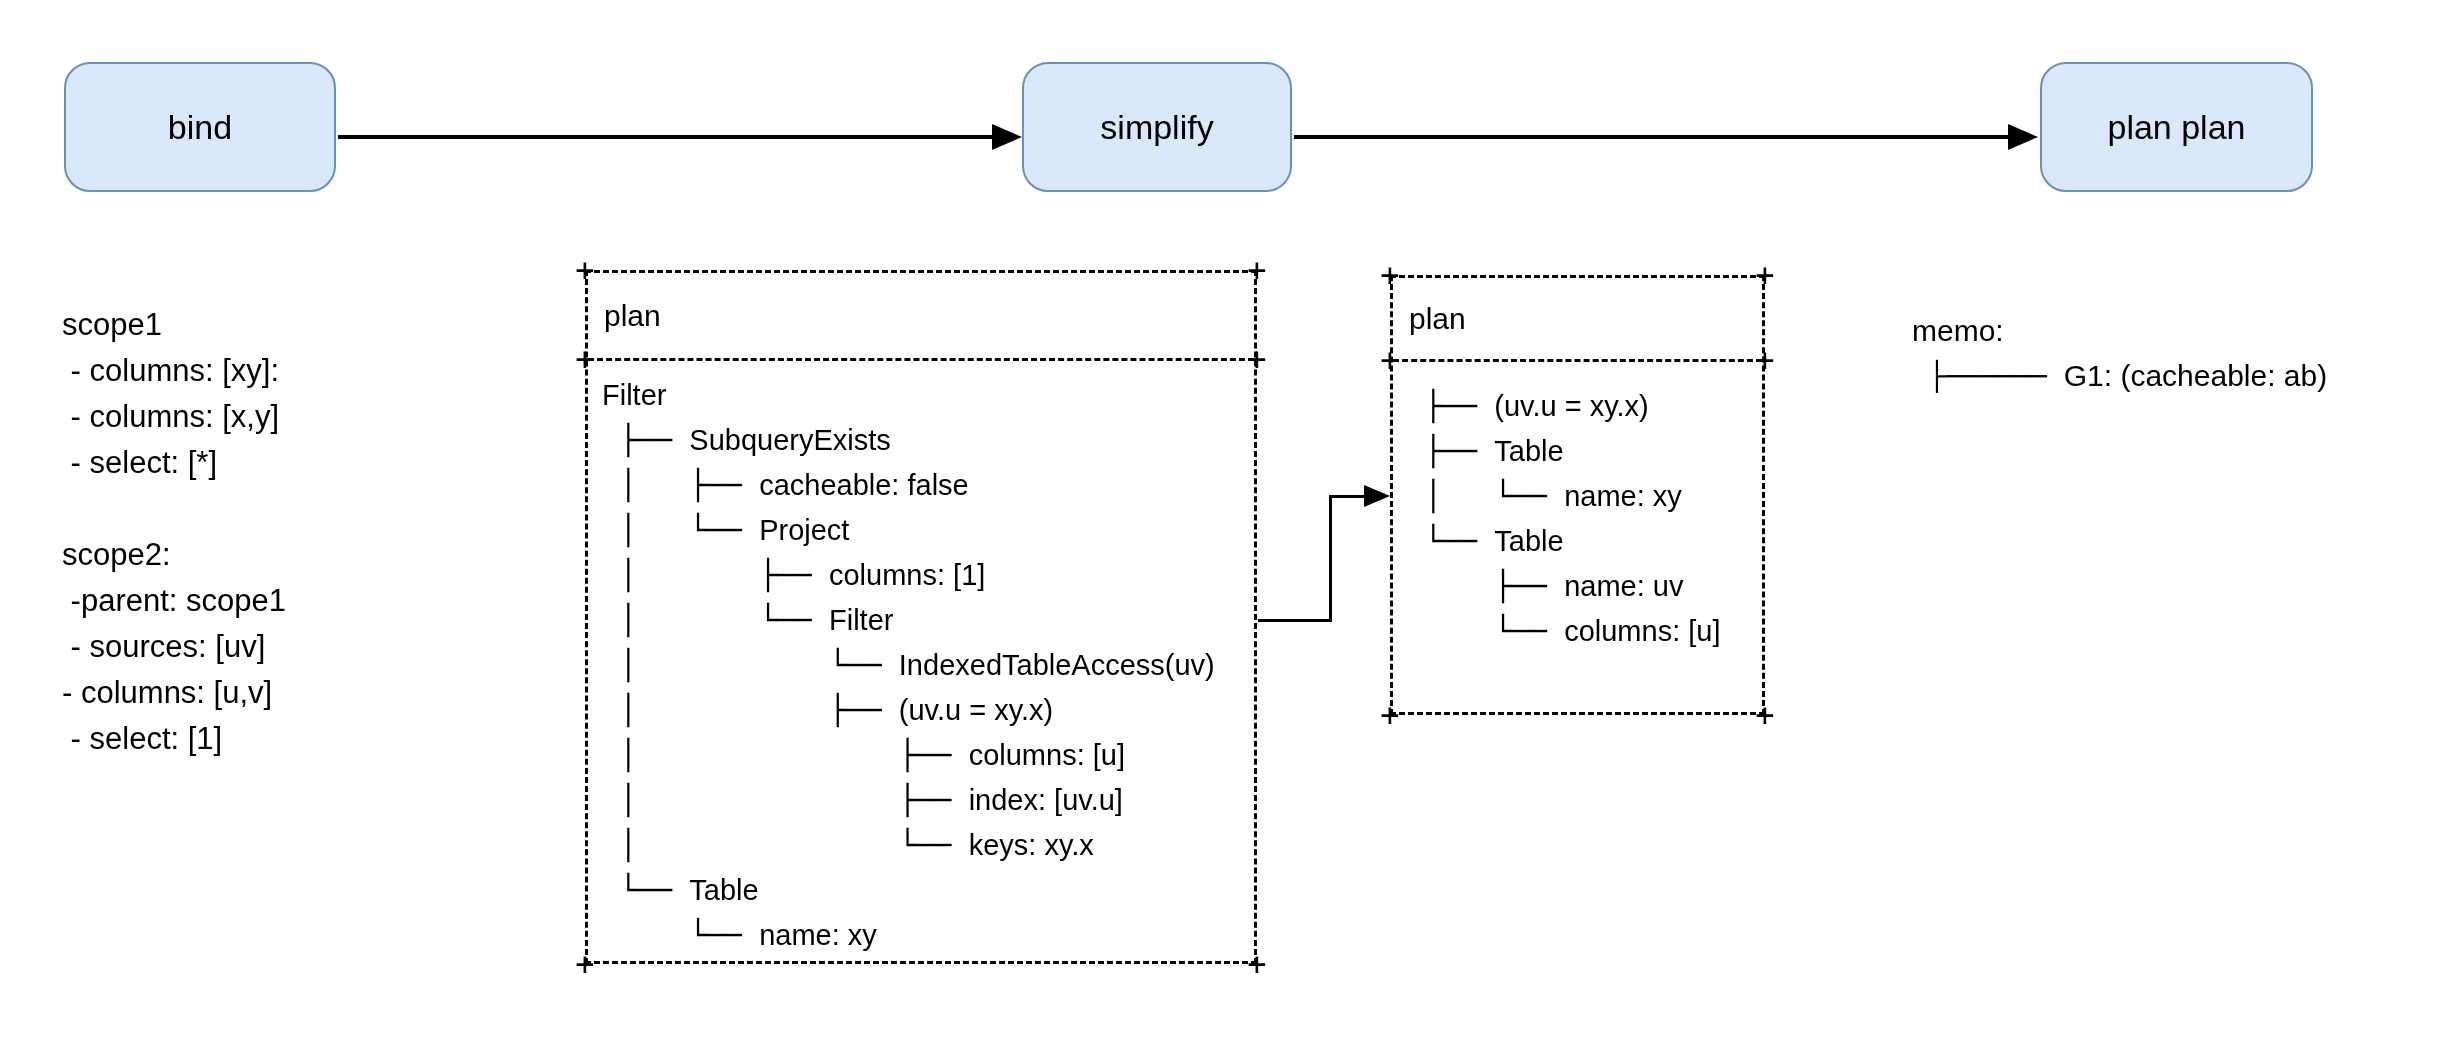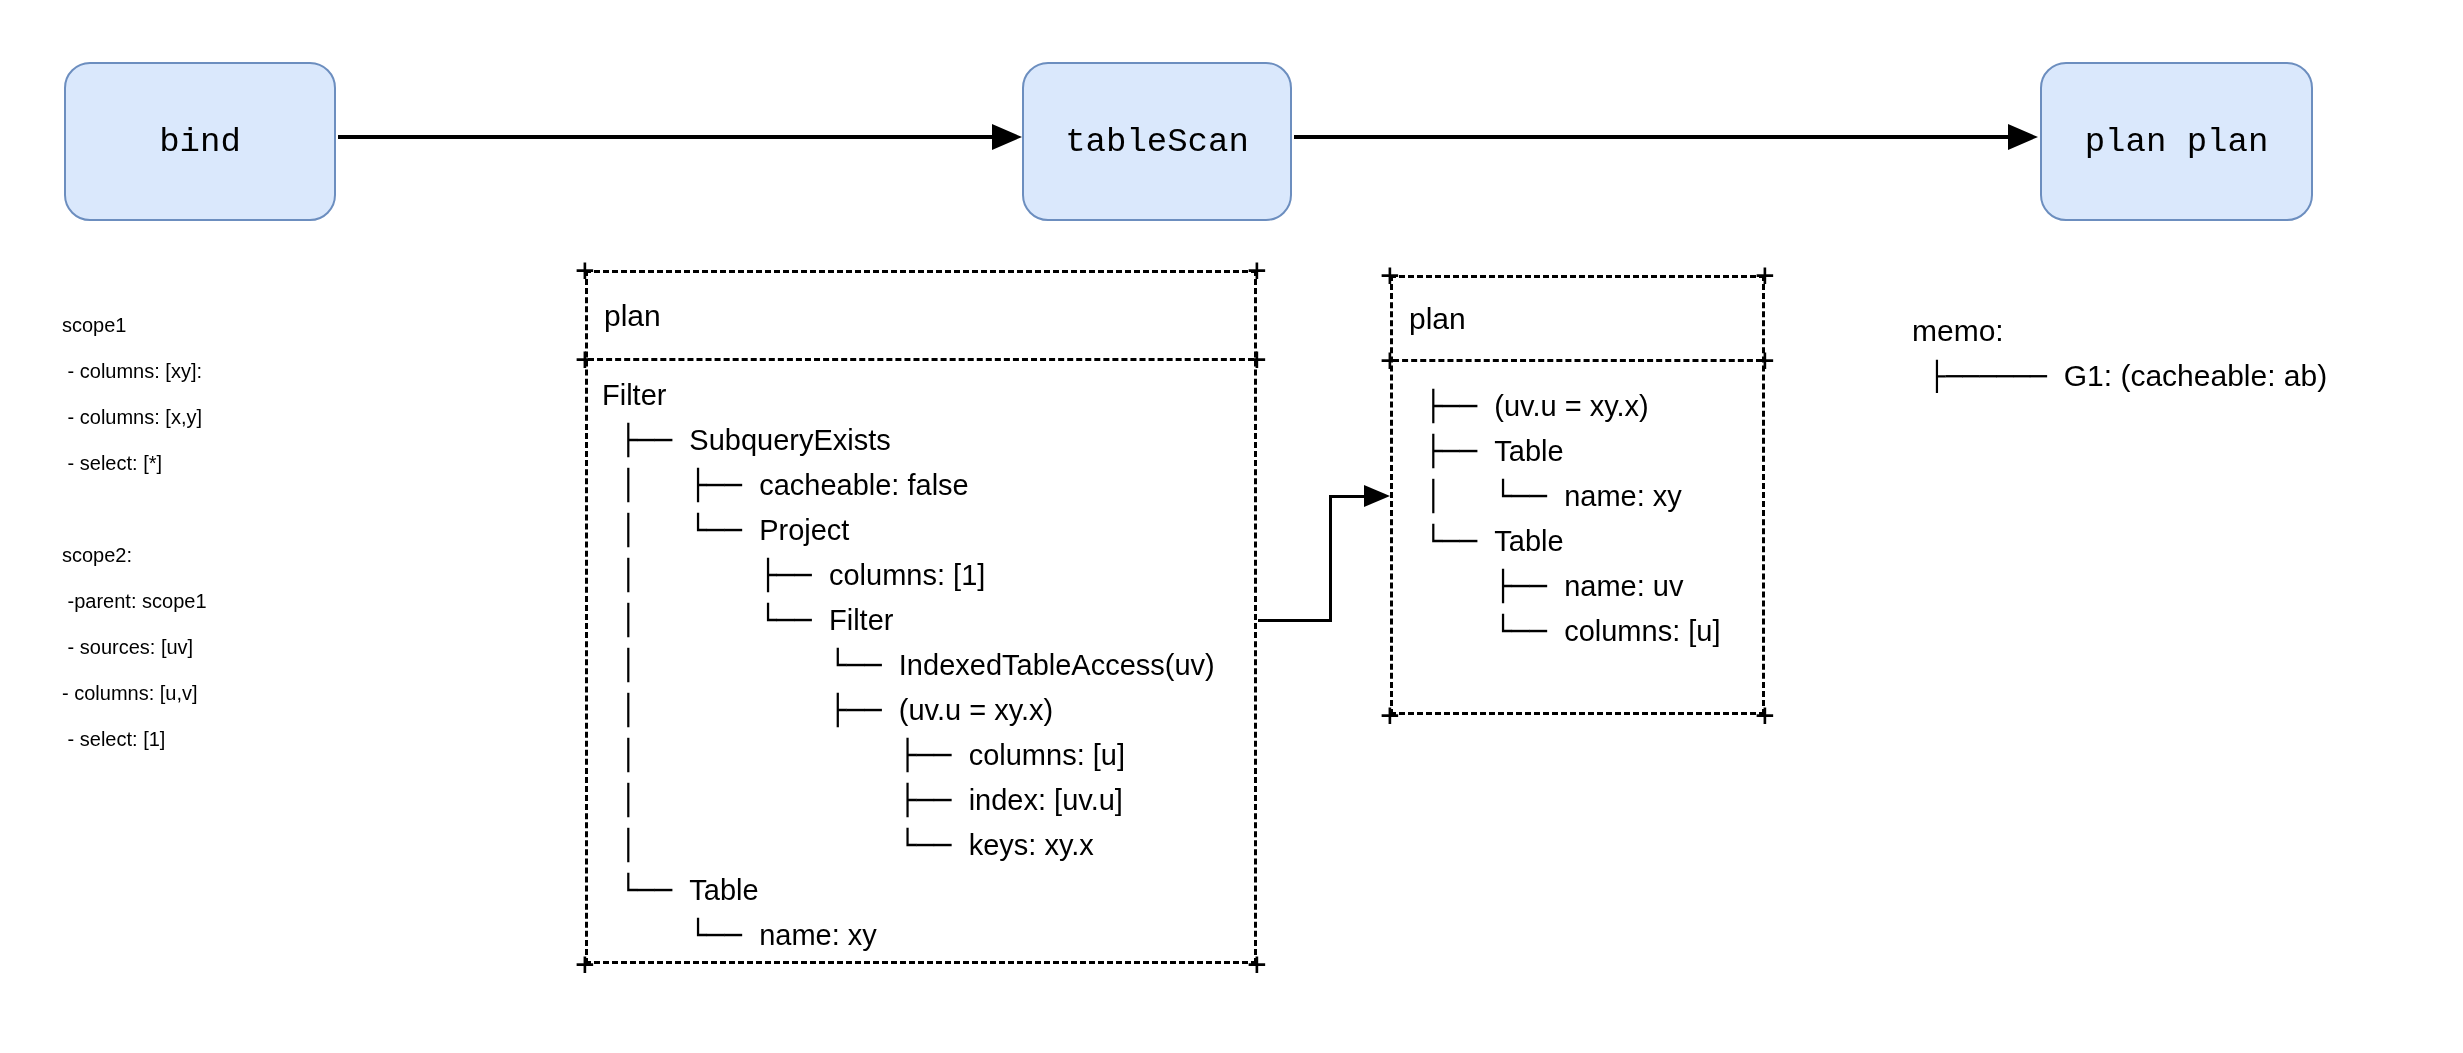--- a/index.html
+++ b/index.html
@@ -11,30 +11,29 @@
     overflow: hidden;
     font-family: "Liberation Sans", sans-serif;
     color: #000;
   }
   .canvas { position: relative; width: 2463px; height: 1053px; }
 
   
   .node {
     position: absolute;
     top: 62px;
-    height: 159px;
+    height: 130px;
     background: var(--node-fill, #dae8fc);
     border: 2.5px solid var(--node-border, #6c8ebf);
     border-radius: 26px;
     display: flex;
     align-items: center;
     justify-content: center;
     font-size: 34px;
     box-sizing: border-box;
-    font-family: Liberation Mono, monospace;
   }
   #node-bind     { left: 64px;   width: 272px; }
   #node-simplify { left: 1022px; width: 270px; }
   #node-joinplan { left: 2040px; width: 273px; }
 
   
   .hline { position: absolute; height: 4px; background: var(--arrow, #000); }
   .vline { position: absolute; width: 3px;  background: var(--arrow, #000); }
   .thinline { position: absolute; height: 3px; background: var(--arrow, #000); }
   .tri-right {
@@ -111,21 +110,21 @@
   #plan-box-2 .plus.ml { top: 82px; transform: translate(-50%, -50%); }
   #plan-box-2 .plus.mr { top: 82px; transform: translate(50%, -50%); }
   .plus.bl { left: -3px; bottom: -3px;  transform: translate(-50%, 50%); }
   .plus.br { right: -3px; bottom: -3px; transform: translate(50%, 50%); }
 
   
   #scope-notes {
     position: absolute;
     left: 62px;
     top: 302px;
-    font-size: 20px;
+    font-size: 31px;
   }
   .scope-line {
     min-height: 46px;
     line-height: 46px;
     white-space: pre;
   }
 
   
   #memo {
     position: absolute;
@@ -140,21 +139,21 @@
 </style>
 </head>
 <body>
 
 <div class="canvas">
 
   <div class="node" id="node-bind">
     <span>bind</span>
   </div>
   <div class="node" id="node-simplify">
-    <span>tableScan</span>
+    <span>simplify</span>
   </div>
   <div class="node" id="node-joinplan">
     <span>plan plan</span>
   </div>
 
   <div class="hline" id="arrow1-line"></div>
   <div class="tri-right" id="arrow1-head"></div>
   <div class="hline" id="arrow2-line"></div>
   <div class="tri-right" id="arrow2-head"></div>
 

